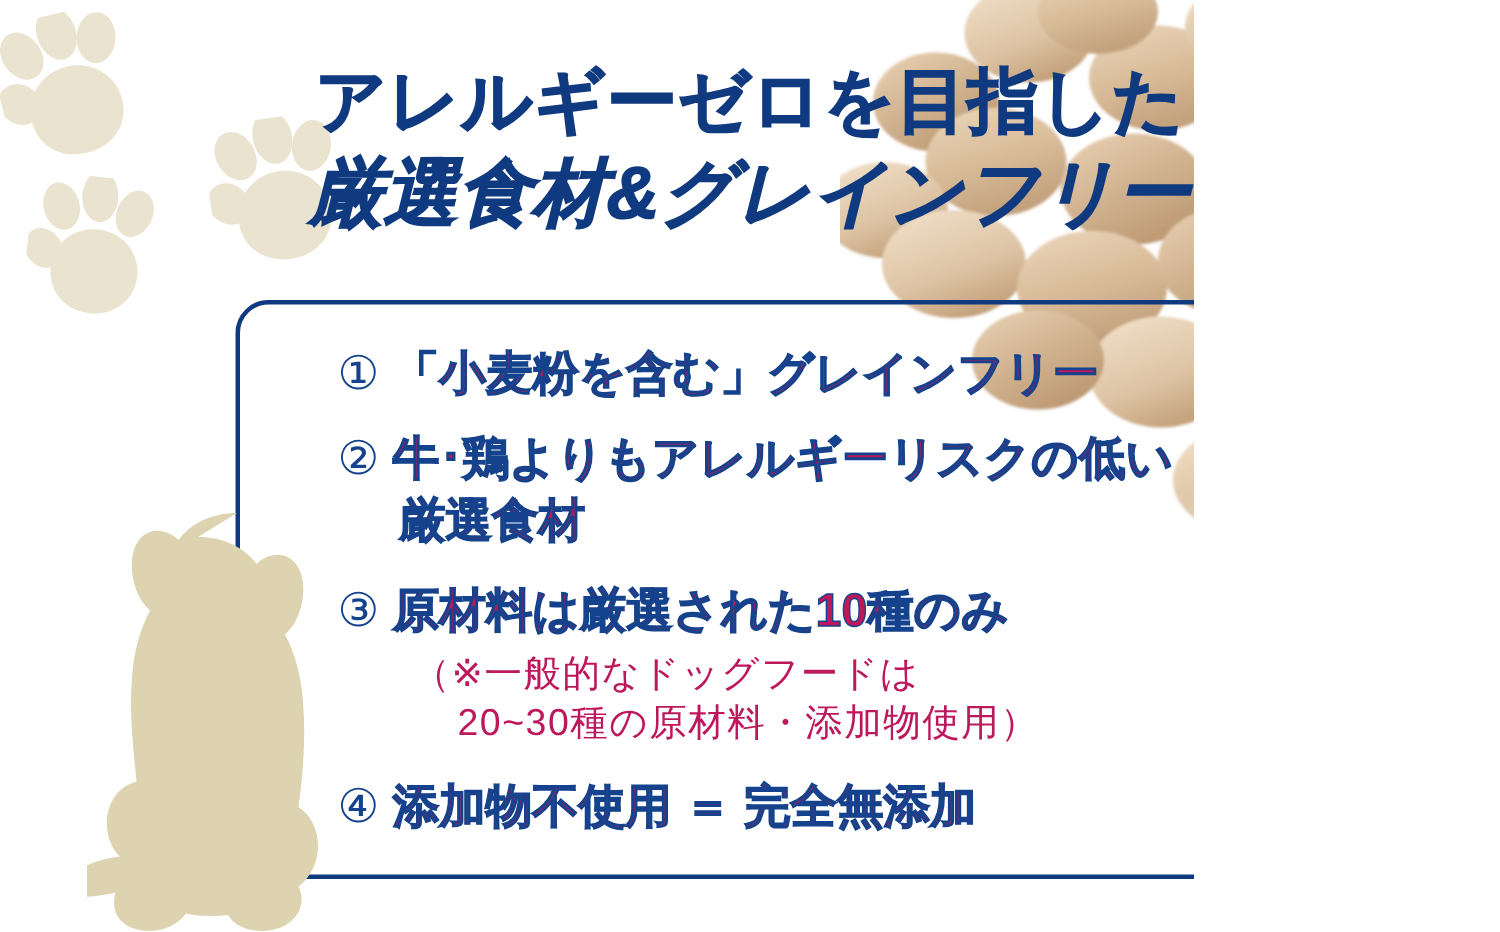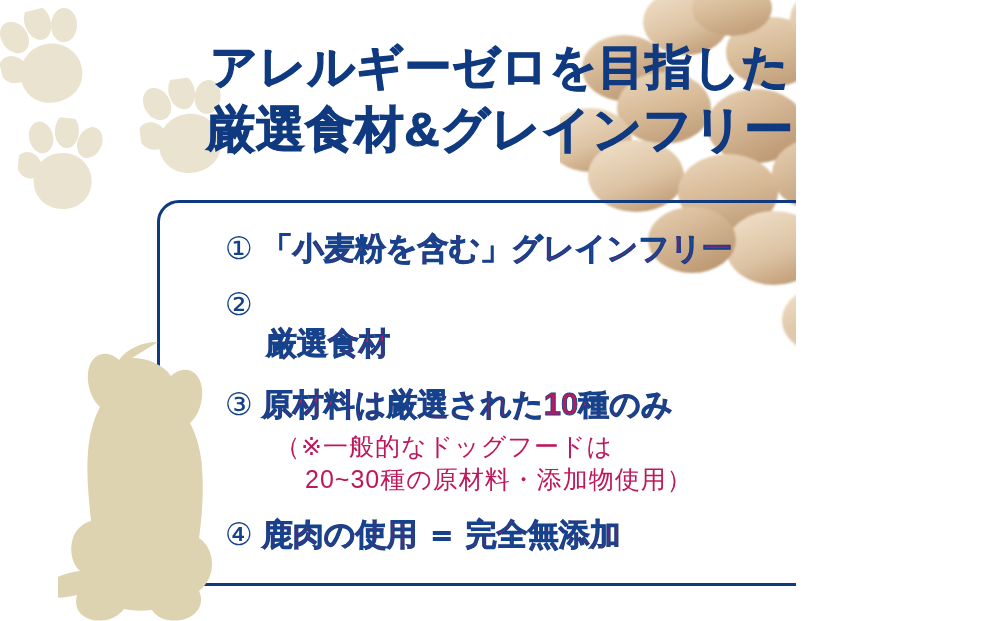--- a/index.html
+++ b/index.html
@@ -54,21 +54,21 @@
   }
   .title-line {
     color: #103A80;
     font-weight: 700;
     font-size: 47px;
     line-height: 62px;
     letter-spacing: 0.5px;
     white-space: nowrap;
     -webkit-text-stroke: 1.1px #103A80;
   }
-  .title-line.l2 { font-size: 49px; }
+  .title-line.l2 { font-size: 49px; font-style: italic; }
 
   
   .feature-box {
     position: absolute;
     left: 157px;
     top: 200px;
     width: 688px;
     height: 386px;
     border: 3px solid #103A80;
     border-radius: 22px;
@@ -307,37 +307,38 @@
     <div class="item i1">
       <div class="item-row">
         <span class="marker">①</span>
         <span class="item-text">「小麦粉を含む」グレインフリー</span>
       </div>
     </div>
 
     <div class="item i2">
       <div class="item-row">
         <span class="marker">②</span>
+        <span class="item-text">牛･鶏よりもアレルギーリスクの低い</span>
       </div>
       <span class="item-text cont">厳選食材</span>
     </div>
 
     <div class="item i3">
       <div class="item-row">
         <span class="marker">③</span>
         <span class="item-text">原材料は厳選された10種のみ</span>
       </div>
     </div>
 
     <div class="note">
       <span class="note-l1">（※一般的なドッグフードは</span>
       <span class="note-l2">20~30種の原材料・添加物使用）</span>
     </div>
 
     <div class="item i4">
       <div class="item-row">
         <span class="marker">④</span>
-        <span class="item-text">鹿肉の使用 ＝ 完全無添加</span>
+        <span class="item-text">添加物不使用 ＝ 完全無添加</span>
       </div>
     </div>
 
   </div>
 </div>
 
 </body></html>

